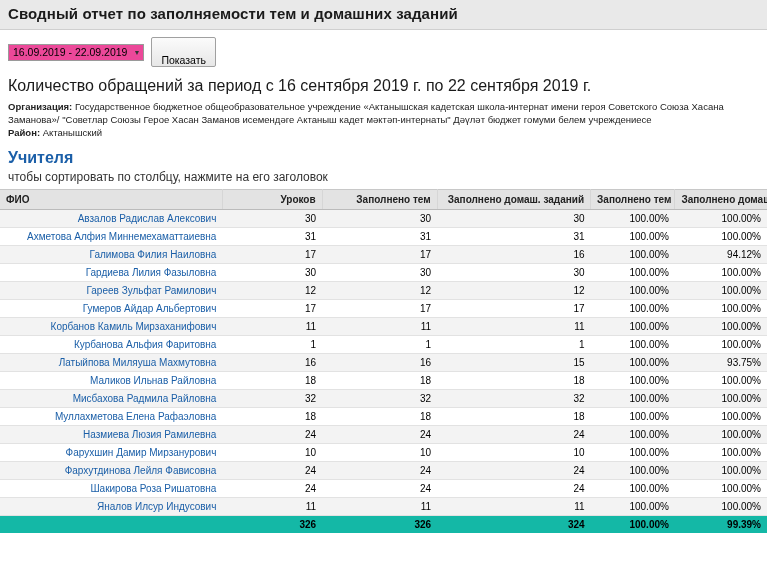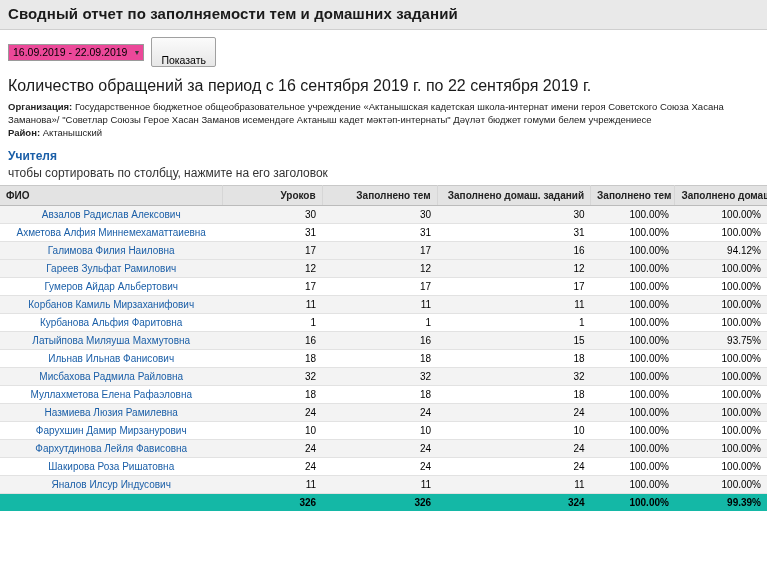--- a/index.html
+++ b/index.html
@@ -76,21 +76,21 @@
     padding: 4px 8px 0 8px;
     font-size: 9.5px;
     color: #222;
     line-height: 1.35;
   }
   .meta b {
     font-weight: bold;
   }
   .section-heading {
     color: #1b5fa8;
-    font-size: 12px;
+    font-size: 16px;
     font-weight: bold;
     padding: 10px 8px 0 8px;
   }
   .hint {
     font-size: 12px;
     color: #333;
     padding: 3px 24px 5px 8px;
   }
   table.report {
     width: 100%;
@@ -119,21 +119,21 @@
   }
   table.report td {
     padding: 3px 6px;
     border-bottom: 1px solid #e2e2e2;
     text-align: right;
     white-space: nowrap;
     overflow: hidden;
     text-overflow: ellipsis;
   }
   table.report td.name {
-    text-align: center;
+    text-align: right;
     color: #1b5fa8;
     cursor: pointer;
   }
   table.report tr.odd td {
     background: #f3f3f3;
   }
   table.report tr.even td {
     background: #ffffff;
   }
   table.report tr.total td {
@@ -217,20 +217,28 @@
         <td>100.00%</td>
       </tr>
       <tr class="odd">
         <td class="name">Галимова Филия Наиловна</td>
         <td>17</td>
         <td>17</td>
         <td>16</td>
         <td>100.00%</td>
         <td>94.12%</td>
       </tr>
+      <tr class="even">
+        <td class="name">Гардиева Лилия Фазыловна</td>
+        <td>30</td>
+        <td>30</td>
+        <td>30</td>
+        <td>100.00%</td>
+        <td>100.00%</td>
+      </tr>
       <tr class="odd">
         <td class="name">Гареев Зульфат Рамилович</td>
         <td>12</td>
         <td>12</td>
         <td>12</td>
         <td>100.00%</td>
         <td>100.00%</td>
       </tr>
       <tr class="even">
         <td class="name">Гумеров Айдар Альбертович</td>
@@ -258,21 +266,21 @@
       </tr>
       <tr class="odd">
         <td class="name">Латыйпова Миляуша Махмутовна</td>
         <td>16</td>
         <td>16</td>
         <td>15</td>
         <td>100.00%</td>
         <td>93.75%</td>
       </tr>
       <tr class="even">
-        <td class="name">Ильнав Ильнав Фанисович</td>
+        <td class="name">Маликов Ильнав Райловна</td>
         <td>18</td>
         <td>18</td>
         <td>18</td>
         <td>100.00%</td>
         <td>100.00%</td>
       </tr>
       <tr class="odd">
         <td class="name">Мисбахова Радмила Райловна</td>
         <td>32</td>
         <td>32</td>

